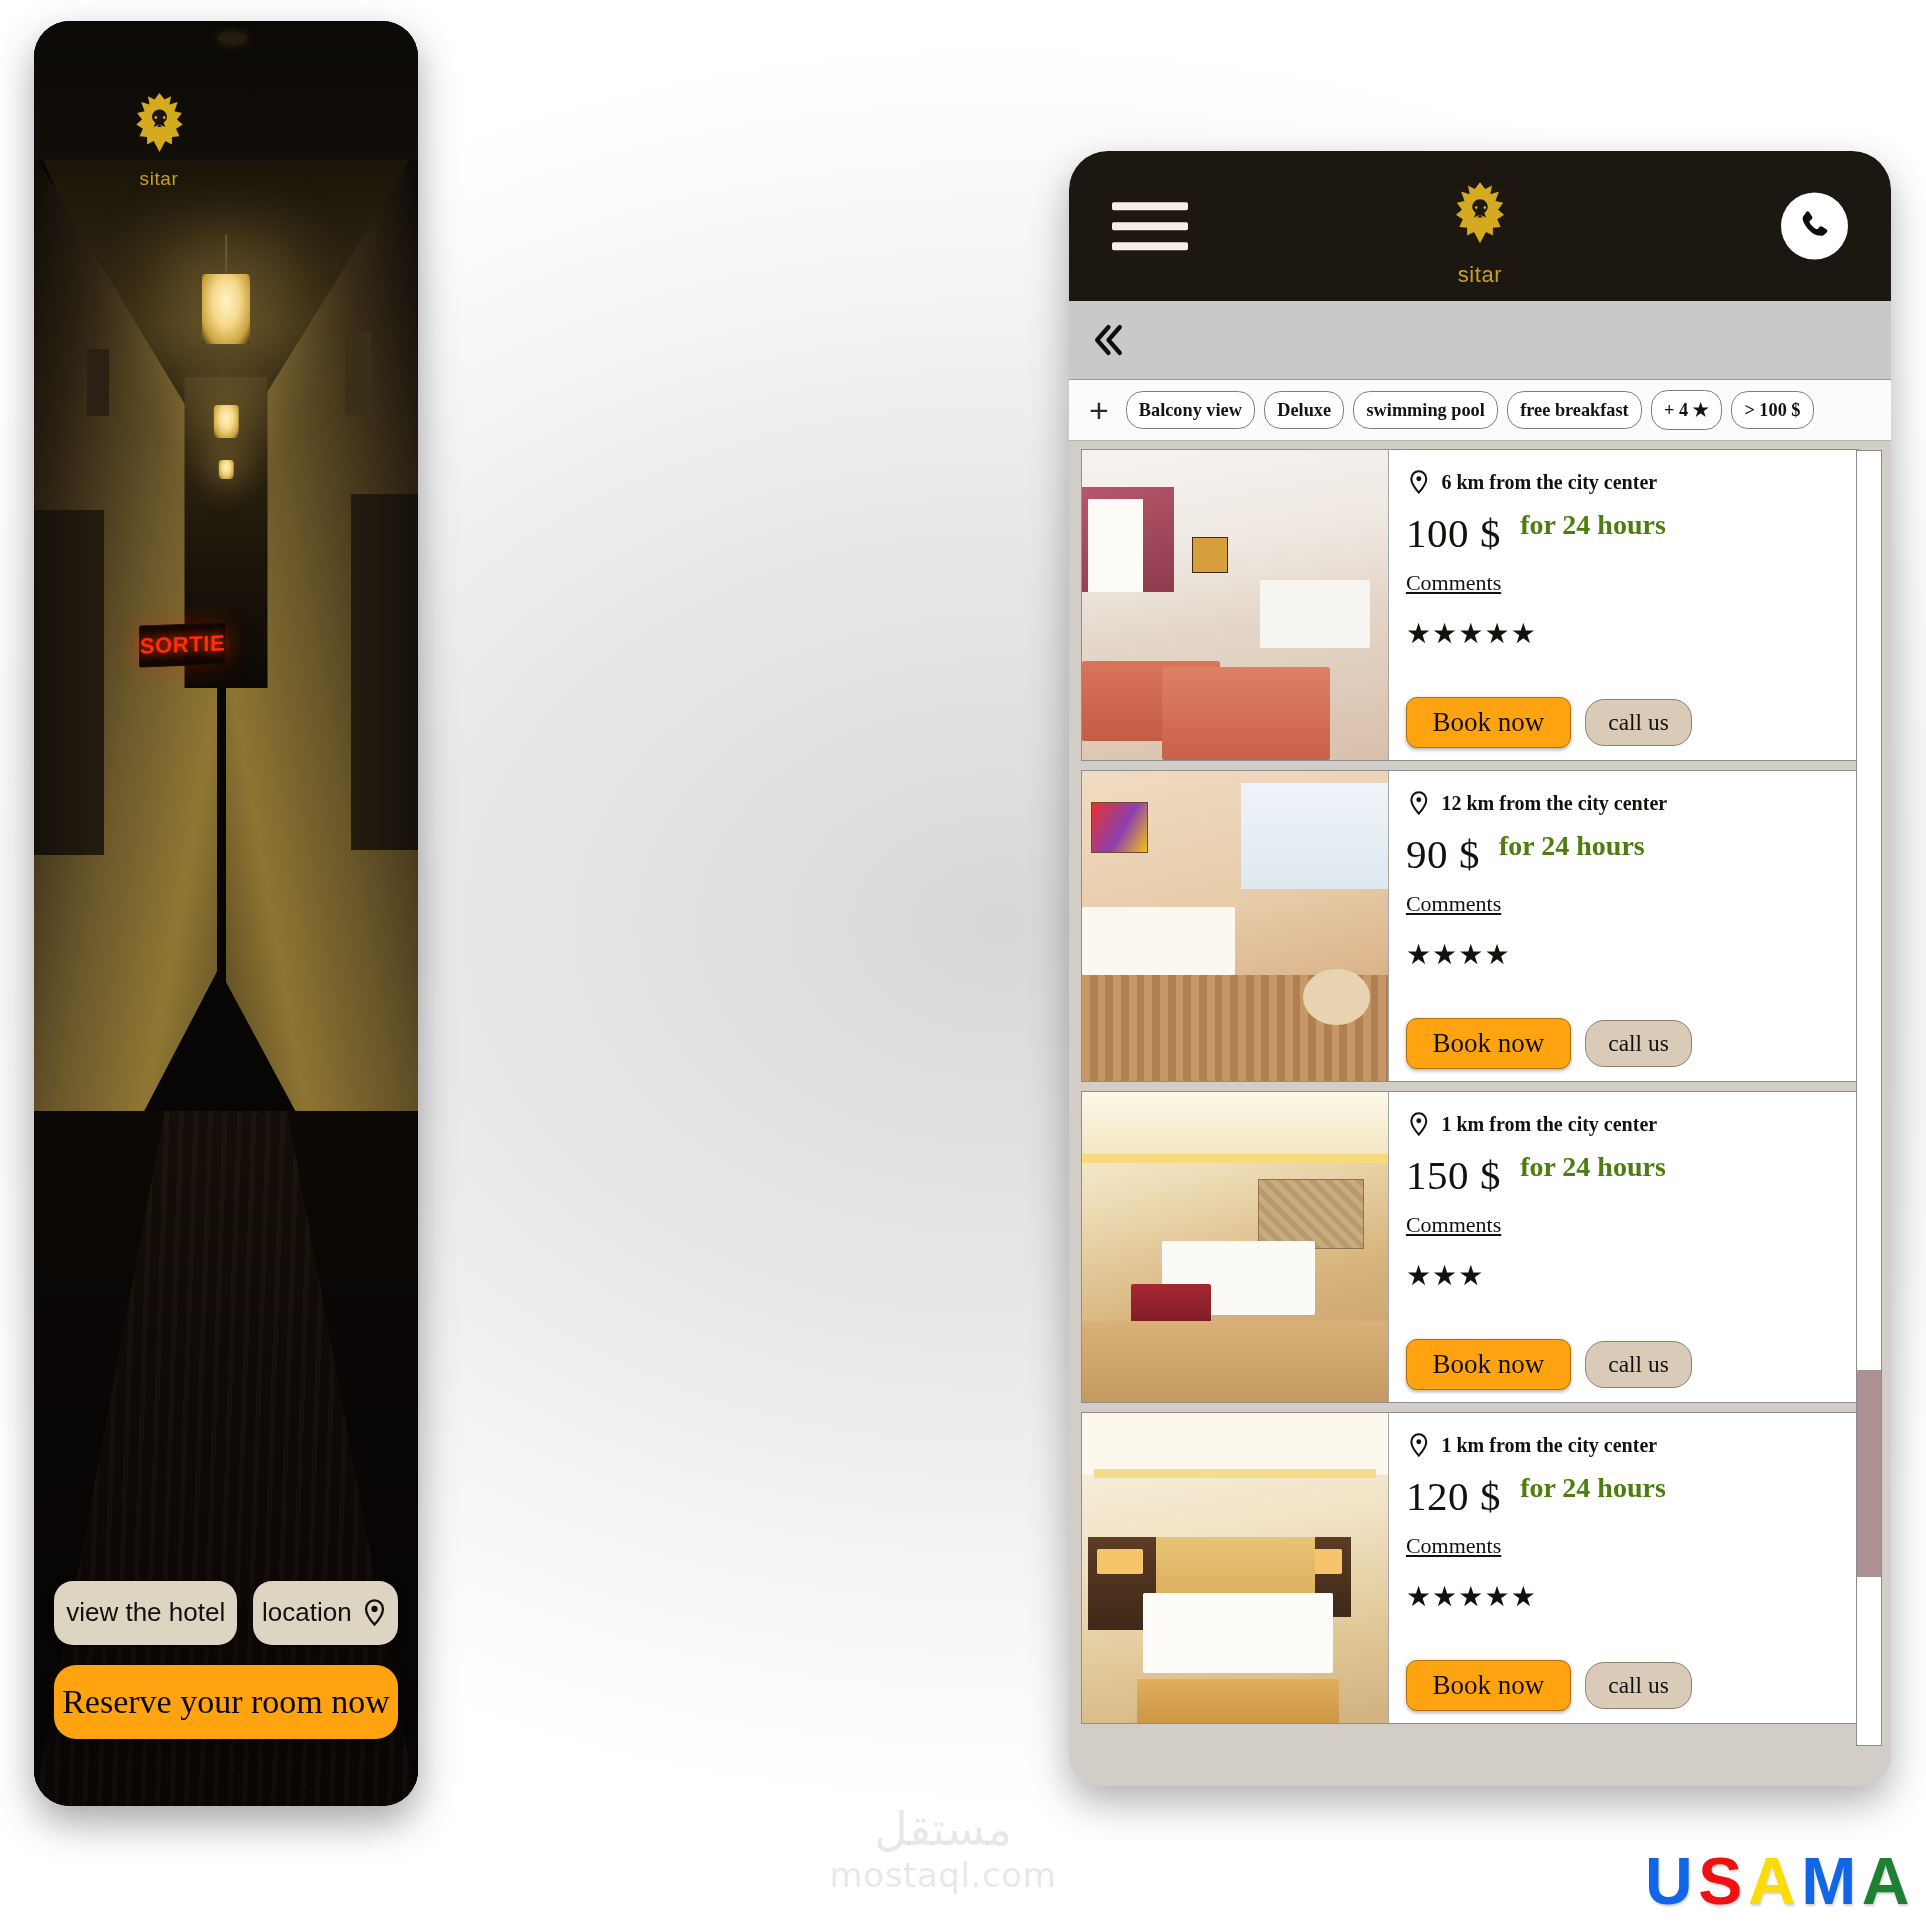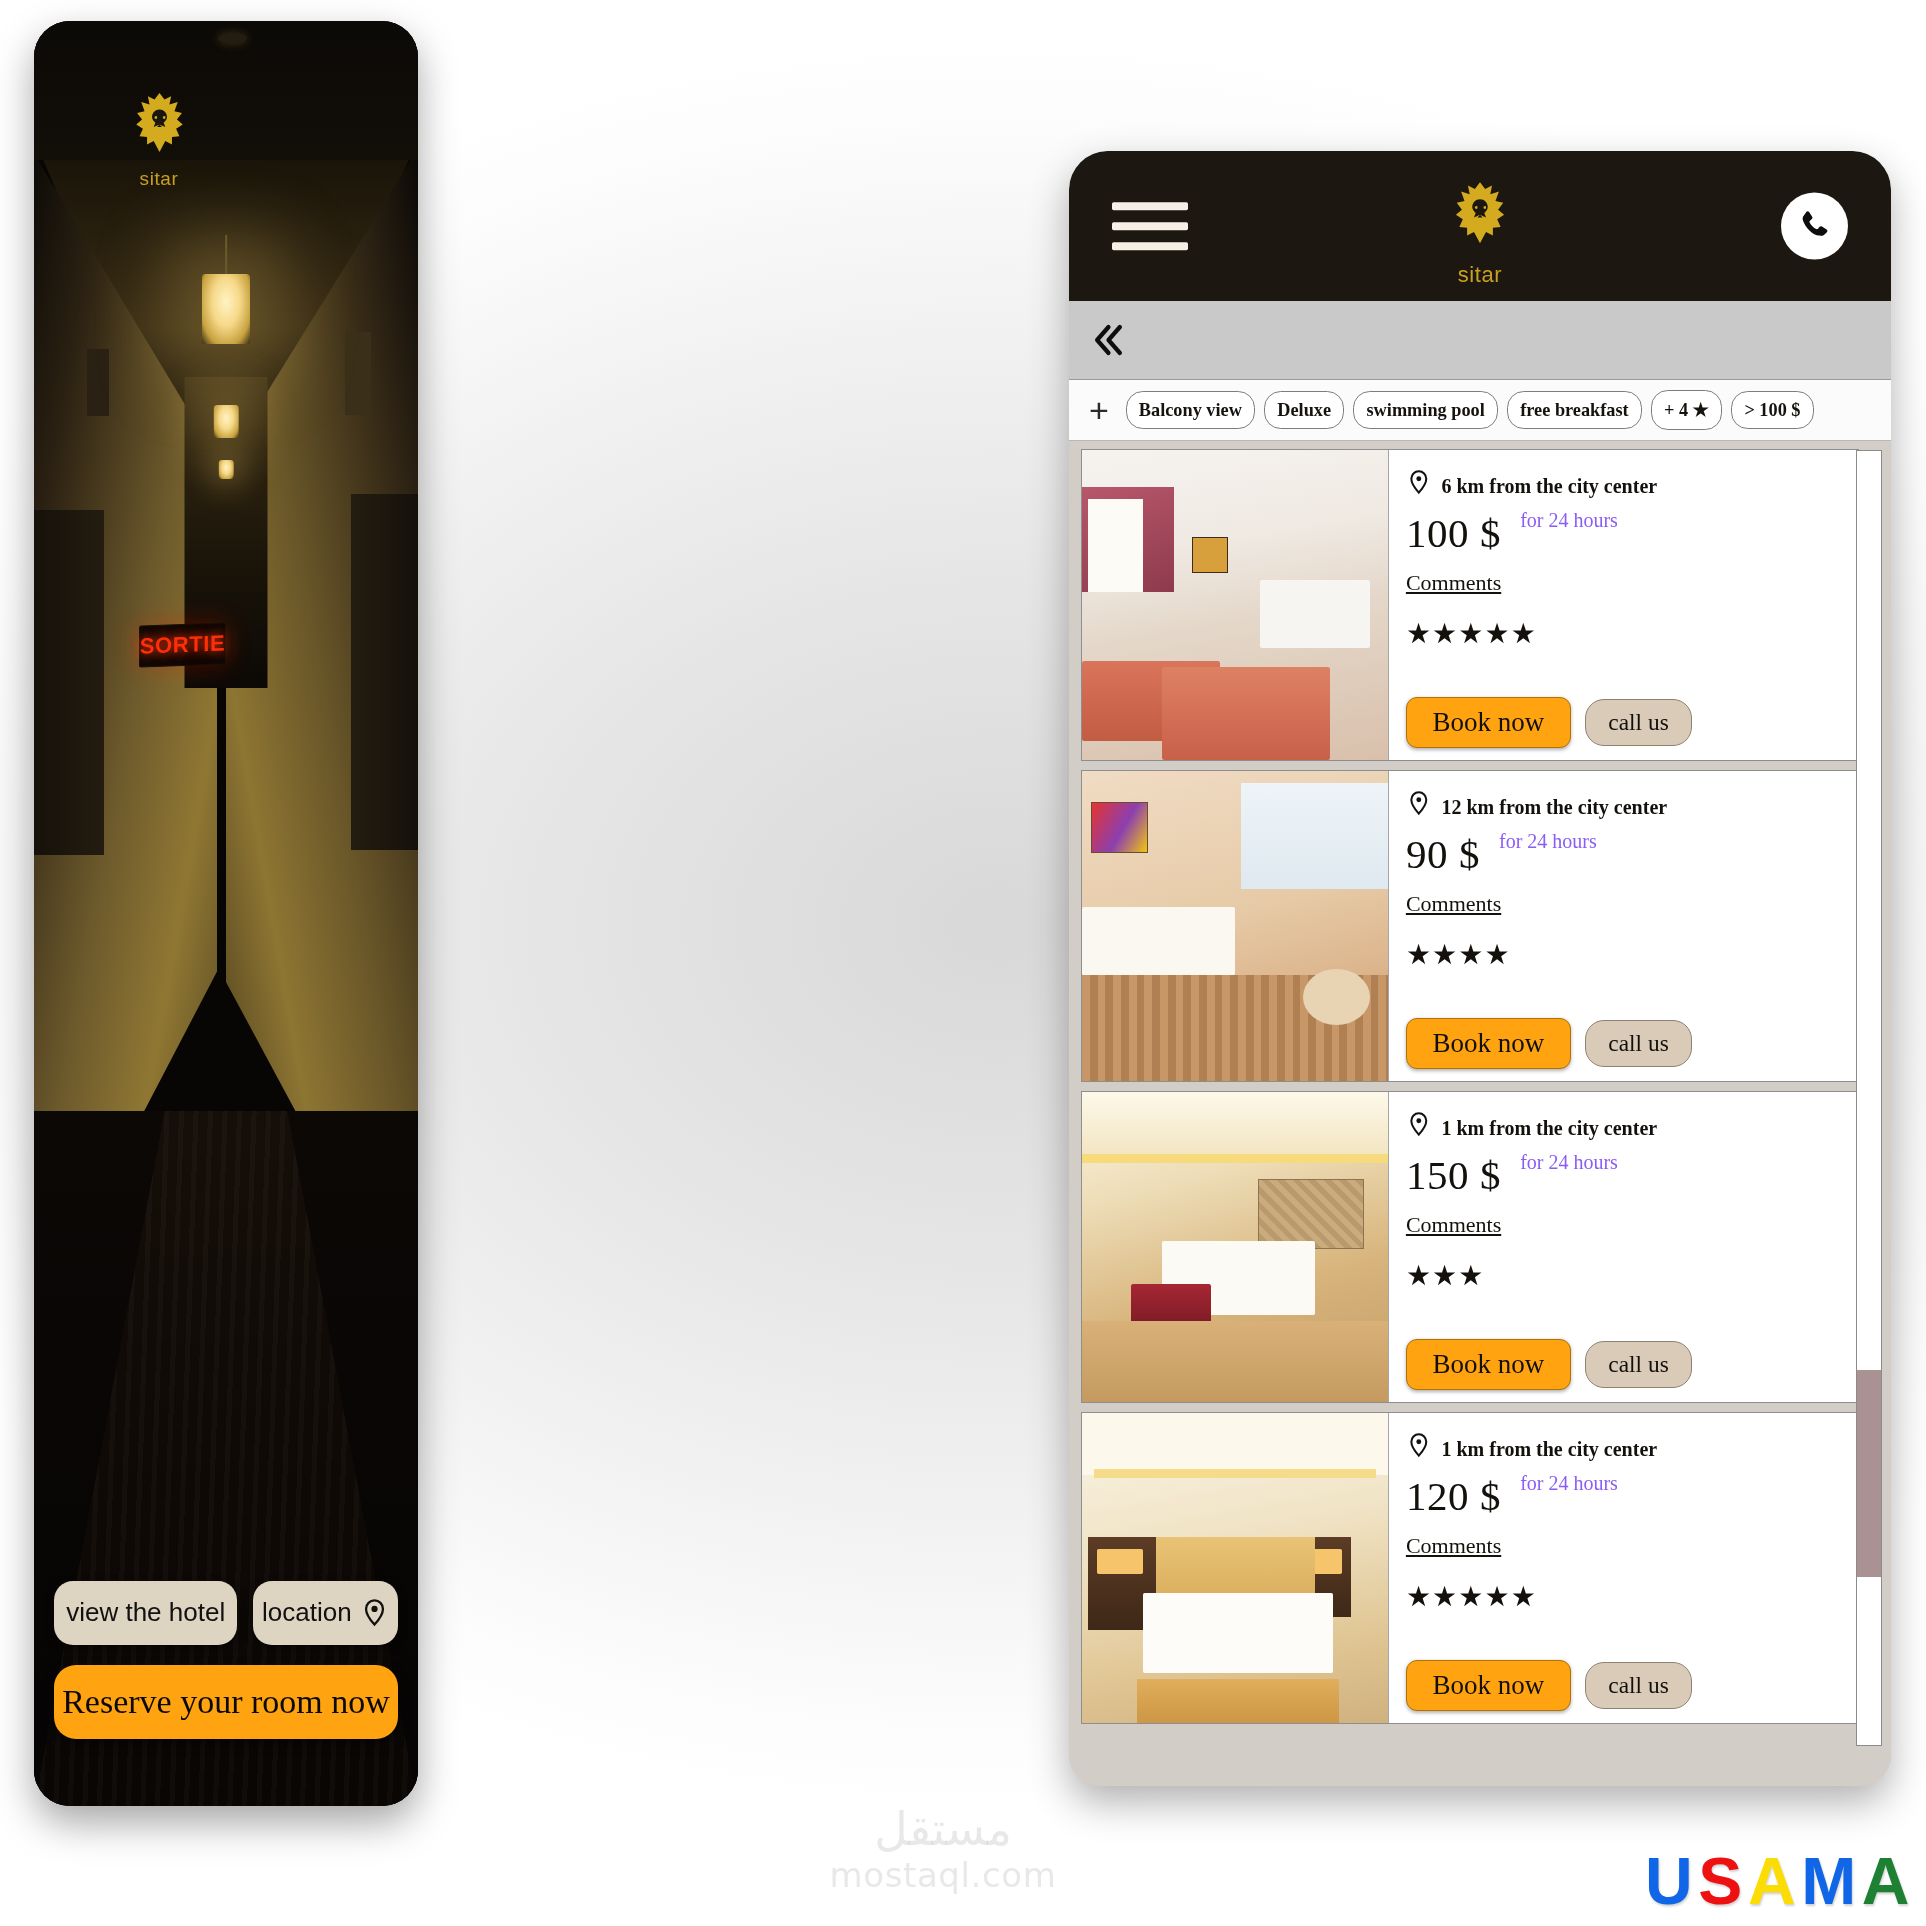--- a/index.html
+++ b/index.html
@@ -169,25 +169,25 @@
   .listarea{
     position:relative;background:#d2cdc6;
     height:1346px;padding:7.8px 0 0 0;overflow:hidden;
   }
   .card{
     position:relative;display:flex;margin:0 32px 9px 12.2px;height:312px;
     border:1.7px solid #8e8e8e;background:#fff;box-sizing:border-box;
   }
   .card-img{width:306px;height:100%;flex:none;position:relative;overflow:hidden;border-right:1.1px solid #a5a5a5;}
   .card-body{flex:1;padding:16.7px 16.7px 12.2px 16.7px;display:flex;flex-direction:column;}
-  .dist-row{display:flex;align-items:flex-end;gap:10px;}
+  .dist-row{display:flex;align-items:center;gap:10px;}
   .dist-txt{font-size:20px;font-weight:bold;color:#14110d;font-family:"Liberation Serif",serif;}
   .price-row{display:flex;align-items:flex-start;gap:19px;margin-top:11px;}
   .price{font-size:41px;color:#14110d;font-family:"Liberation Serif",serif;letter-spacing:0.6px;}
-  .per{font-size:20px;color:#8b5cf6;font-weight:normal;font-family:"Liberation Serif",serif;}
+  .per{font-size:28px;color:#4d7c0f;font-weight:bold;font-family:"Liberation Serif",serif;}
   .comments{
     margin-top:12.2px;font-size:22px;color:#14110d;text-decoration:underline;
     font-family:"Liberation Serif",serif;width:max-content;cursor:pointer;
   }
   .stars{margin-top:24.5px;font-size:28px;color:#14110d;letter-spacing:1.1px;line-height:1;}
   .card-btns{margin-top:auto;display:flex;align-items:center;gap:14.5px;}
   .book-btn{
     background:#ffa310;border:1.1px solid #b07209;border-radius:11px;
     padding:9px 25.6px;font-size:27px;color:#12100c;
     font-family:"Liberation Serif",serif;box-shadow:0 1.7px 3.9px rgba(0,0,0,.3);

